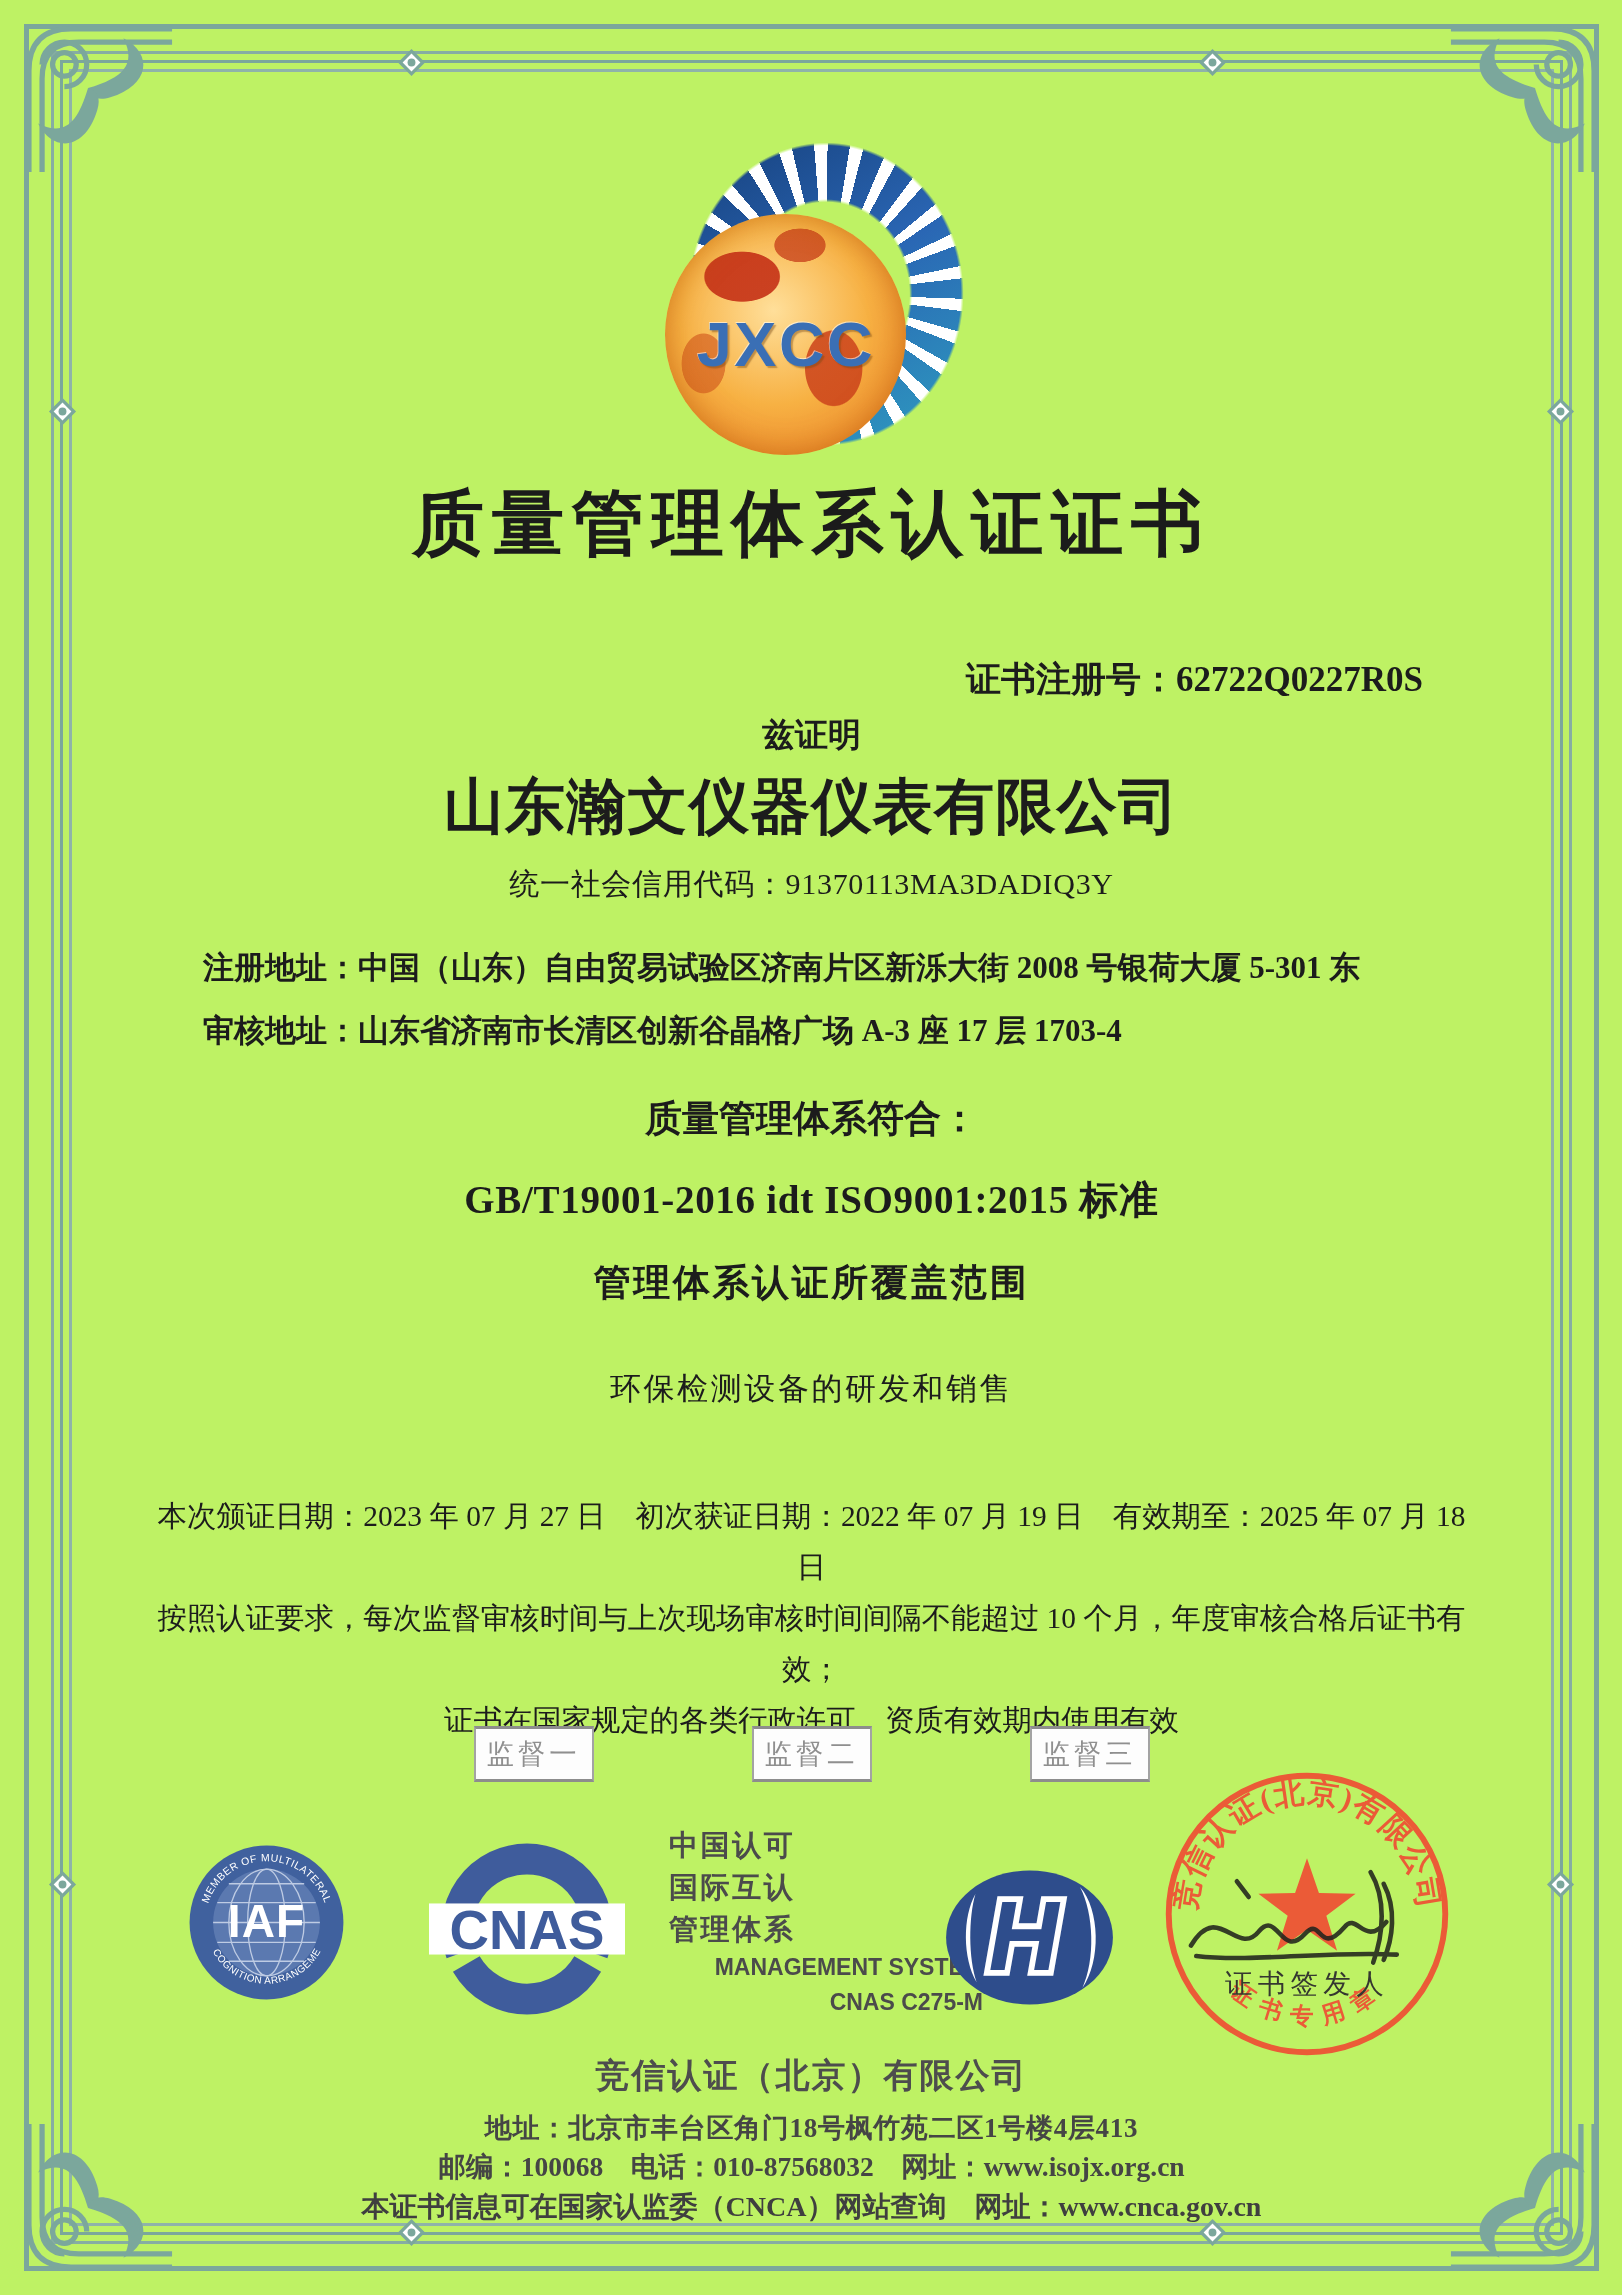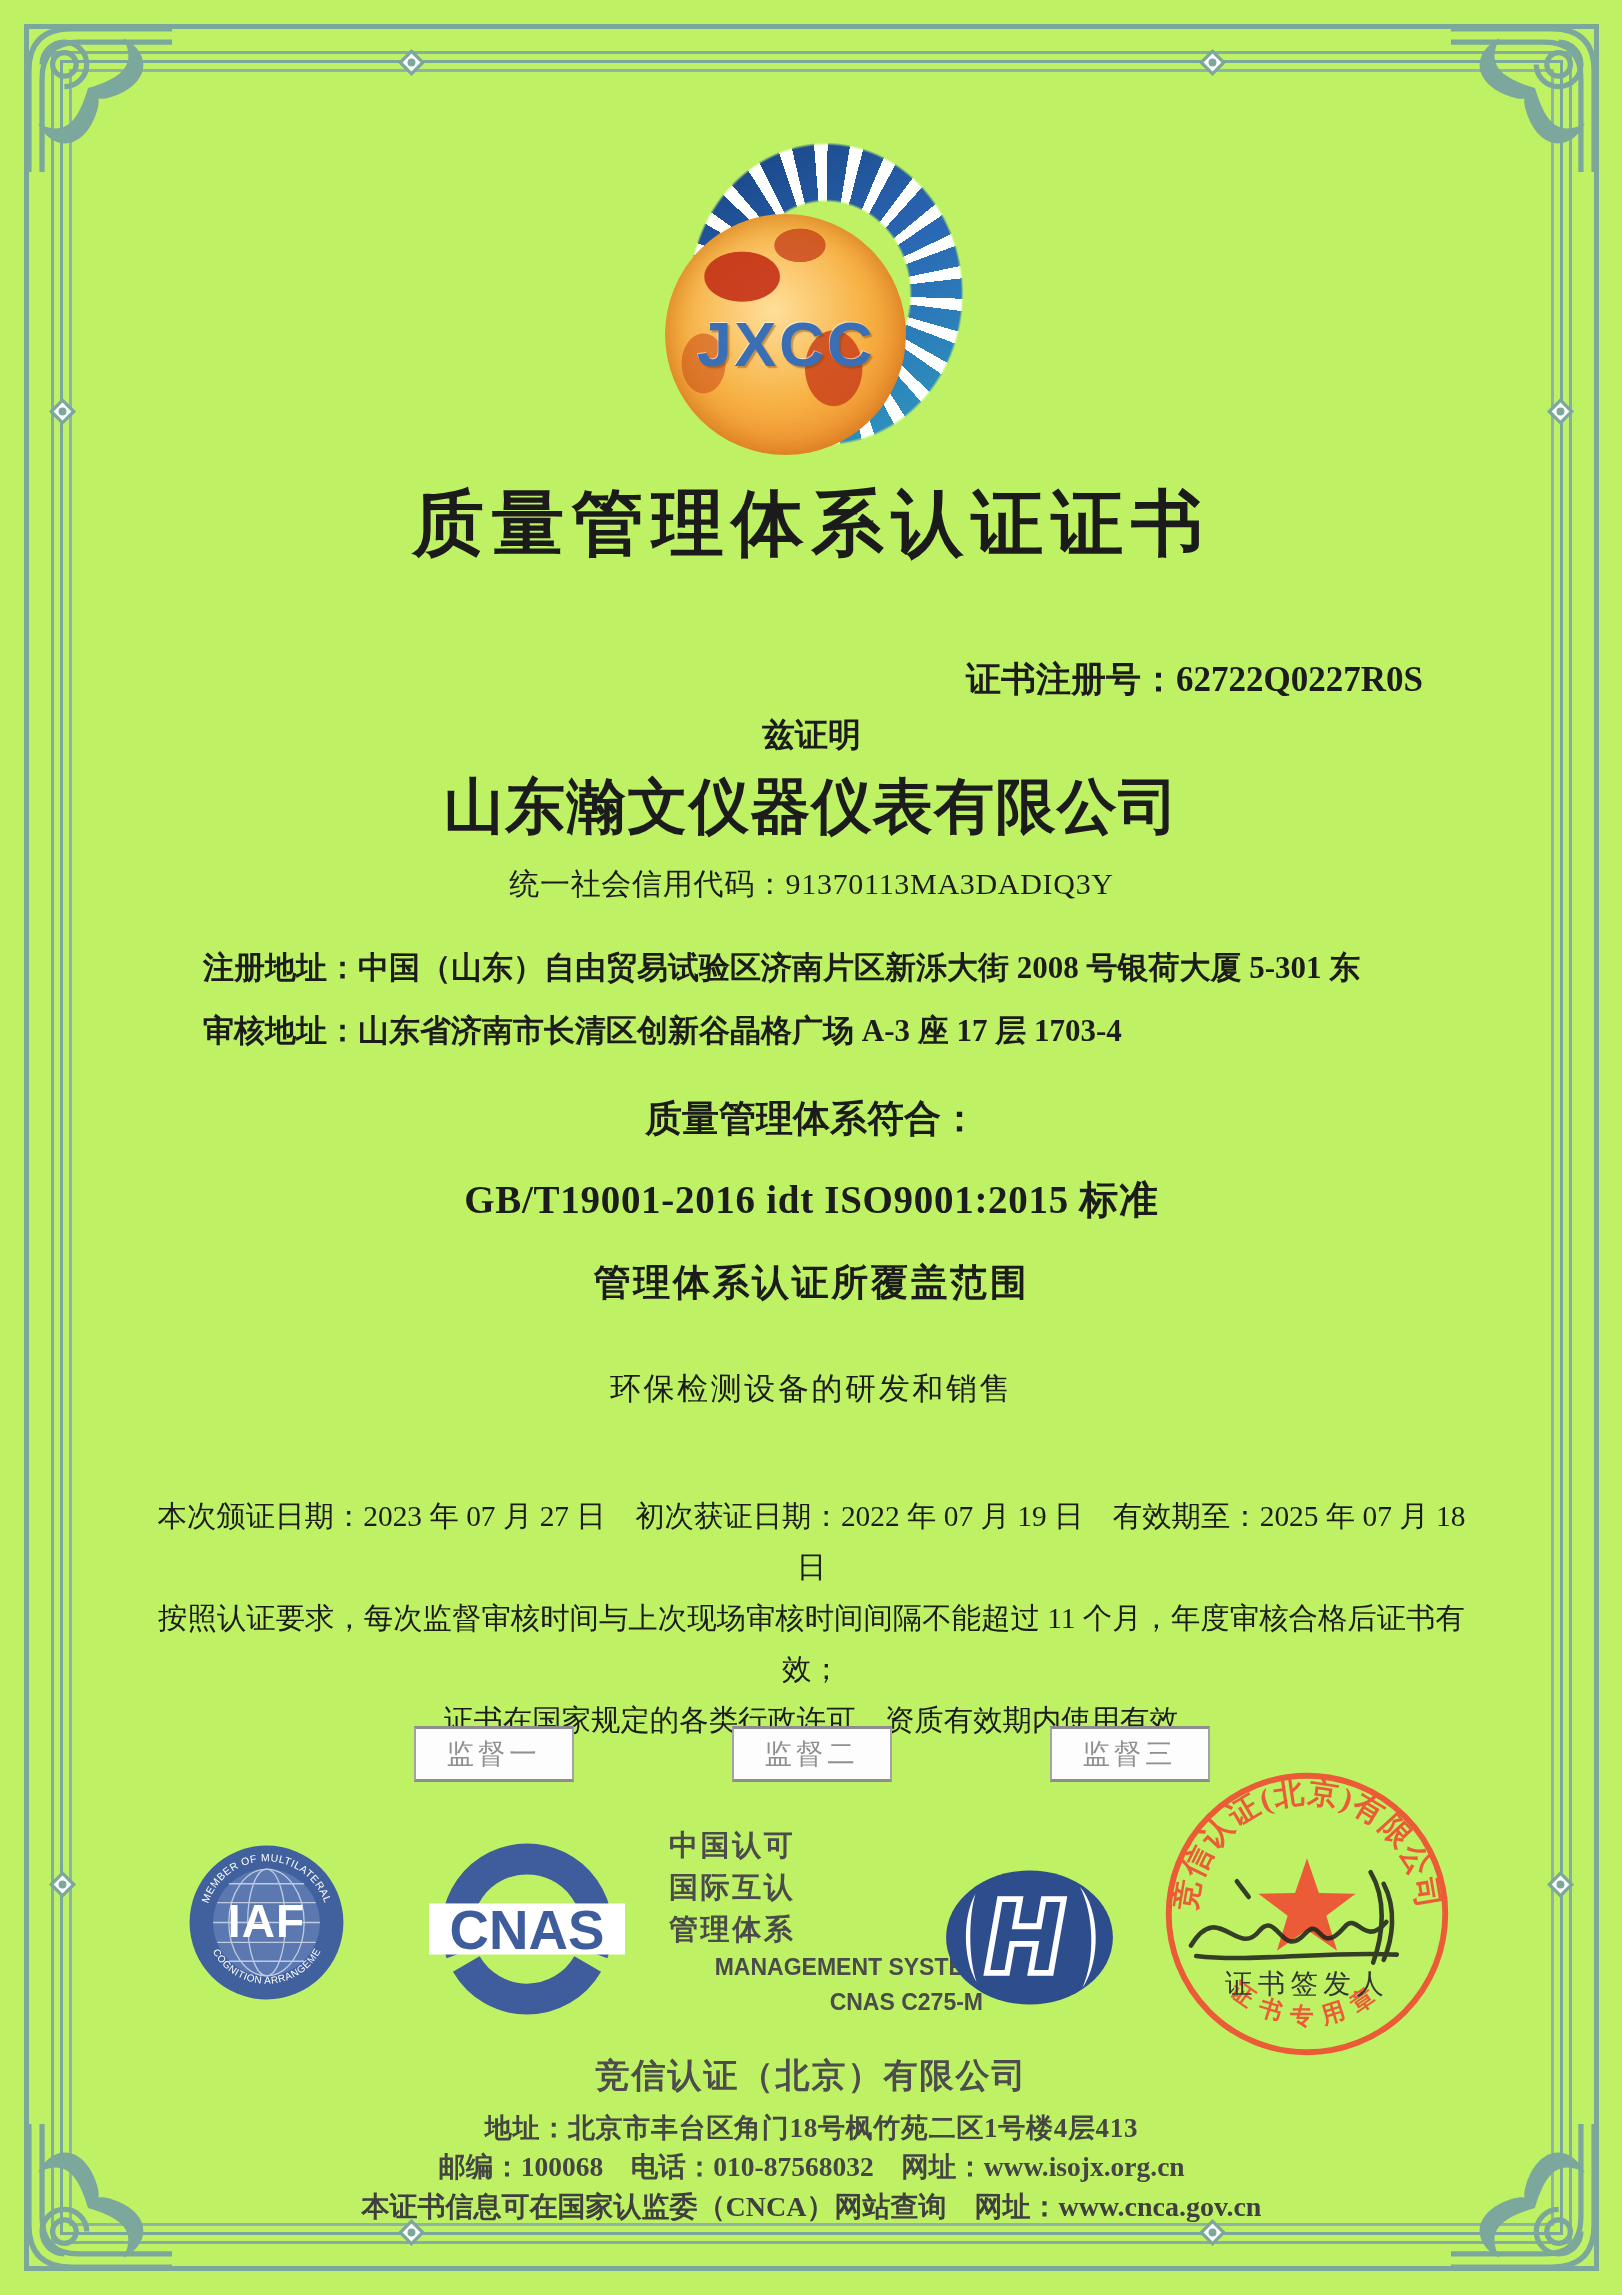--- a/index.html
+++ b/index.html
@@ -58,21 +58,21 @@
   .credit{top:864px; font-size:30px; font-weight:normal; letter-spacing:0.7px;}
   .addr{top:936px; left:50%; transform:translateX(-50%); width:1217px; font-size:31px; line-height:63px; font-weight:bold; text-align:left;}
   .conform{top:1094px; font-size:37px; font-weight:bold;}
   .standard{top:1173px; font-size:39px; font-weight:bold; letter-spacing:0.7px;}
   .scopehead{top:1258px; font-size:37px; font-weight:bold; letter-spacing:2.6px;}
   .scope{top:1368px; font-size:31px; letter-spacing:2.6px;}
   .dates{top:1491px; left:50%; transform:translateX(-50%); width:1315px; font-size:29.4px; line-height:51px; text-align:center;}
   
   .suprow{top:1726px; left:0; right:0; display:flex; justify-content:center; gap:158px;}
   .supbox{
-    width:160px; height:56px; box-sizing:border-box; background:#fdfdfd;
+    width:120px; height:56px; box-sizing:border-box; background:#fdfdfd;
     border:2px solid #a3a3a3; border-top:3.9px solid #8d8d8d; border-bottom:3.9px solid #8d8d8d;
     display:flex; align-items:center; justify-content:center;
     font-size:27.5px; letter-spacing:3.9px; color:#8f8f8f;
   }
   
   .logorow{position:absolute; top:1813px; left:0; right:0; height:314px;}
   .iaf{position:absolute; left:188px; top:31px;}
   .cnas{position:absolute; left:429px; top:18.3px;}
   .cnastext{
     position:absolute; left:669px; top:11px; width:314px;
@@ -169,21 +169,21 @@
     <div>审核地址：山东省济南市长清区创新谷晶格广场 A-3 座 17 层 1703-4</div>
   </div>
 
   <div class="abs center conform">质量管理体系符合：</div>
   <div class="abs center standard">GB/T19001-2016 idt ISO9001:2015 标准</div>
   <div class="abs center scopehead">管理体系认证所覆盖范围</div>
   <div class="abs center scope">环保检测设备的研发和销售</div>
 
   <div class="abs dates">
     <div>本次颁证日期：2023 年 07 月 27 日　初次获证日期：2022 年 07 月 19 日　有效期至：2025 年 07 月 18 日</div>
-    <div>按照认证要求，每次监督审核时间与上次现场审核时间间隔不能超过 11 个月，年度审核合格后证书有效；</div>
+    <div>按照认证要求，每次监督审核时间与上次现场审核时间间隔不能超过 10 个月，年度审核合格后证书有效；</div>
     <div>证书在国家规定的各类行政许可，资质有效期内使用有效</div>
   </div>
 
   <div class="abs suprow">
     <div class="supbox">监督一</div>
     <div class="supbox">监督二</div>
     <div class="supbox">监督三</div>
   </div>
 
   <div class="logorow">

